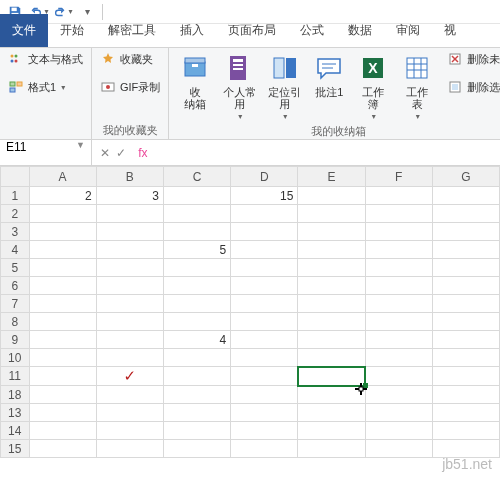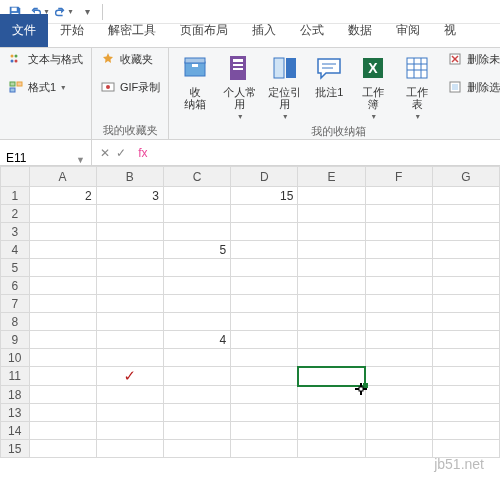--- a/index.html
+++ b/index.html
@@ -16,39 +16,39 @@
 .group-body{display:flex;gap:4px}
 .group-label{text-align:center;font-size:11px;color:#666;padding:1px 0}
 .vstack{display:flex;flex-direction:column;gap:10px}
 .sm-btn{display:flex;align-items:center;gap:4px;padding:1px 2px;font-size:11px;color:#333;white-space:nowrap}
 .sm-ico{width:16px;height:16px;display:flex;align-items:center;justify-content:center}
 .big-btn{display:flex;flex-direction:column;align-items:center;gap:2px;padding:2px 4px;font-size:11px;color:#333;min-width:40px}
 .big-ico{width:32px;height:32px;display:flex;align-items:center;justify-content:center}
 .big-lbl{text-align:center;line-height:1.1;white-space:nowrap}
 .dd{font-size:8px;color:#666;margin-left:1px}
 .namebox{height:26px;border-bottom:1px solid #d4d4d4;display:flex;align-items:center;background:#fff}
-.nb-cell{width:92px;border-right:1px solid #d4d4d4;padding:0 6px;display:flex;align-items:flex-end;justify-content:space-between;height:100%}
+.nb-cell{width:92px;border-right:1px solid #d4d4d4;padding:0 6px;display:flex;align-items:flex-start;justify-content:space-between;height:100%}
 .nb-cell input{border:none;width:50px;font-size:12px;outline:none}
 .nb-dd{color:#888;font-size:9px}
 .fx-btns{display:flex;gap:6px;padding:0 8px;color:#888}
 .fx-fx{color:#ec4899;font-size:12px;padding:0 4px}
 .fbar{flex:1;padding:0 6px}
 .grid{position:relative;background:#fff}
 table{border-collapse:collapse;width:100%}
 th,td{border:1px solid #d9d9d9;font-weight:normal;font-size:12px;padding:0}
 th{background:#f0f0f0;color:#555;text-align:center}
 .colh{height:20px;width:66px}
 .rowh{width:28px;height:18px}
 .corner{background:#f0f0f0;width:28px}
 td{height:18px;text-align:right;padding-right:4px;color:#333}
 td.chk{color:#b71c1c;text-align:center;font-size:15px;padding:0}
 .sel{outline:2px solid #1a7f37;outline-offset:-1px;position:relative}
 .sel::after{content:"";position:absolute;right:-3px;bottom:-3px;width:5px;height:5px;background:#1a7f37}
 .cursor-plus{position:absolute;width:16px;height:16px;pointer-events:none}
-.watermark{position:absolute;right:16px;bottom:28px;font-size:14px;color:#bbb;font-family:Arial}
+.watermark{position:absolute;right:8px;bottom:28px;font-size:14px;color:#bbb;font-family:Arial}
 </style>
 </head>
 <body>
 
 <div class="qat">
   <div class="qat-btn">
       <svg viewBox="0 0 16 16">
         <path fill="#3a76c4" d="M2 2h10l2 2v10H2z"></path>
         <rect x="4" y="3" width="6" height="4" fill="#fff"></rect>
         <rect x="4" y="9" width="8" height="4" fill="#fff"></rect>
@@ -69,22 +69,22 @@
   <div class="qat-btn">
       <span class="dd" style="font-size:10px">▾</span>
     </div>
   <div class="qat-sep"></div>
 </div>
 
 <div class="tabs">
   <div class="tab active">文件</div>
   <div class="tab">开始</div>
   <div class="tab">解密工具</div>
+  <div class="tab">插入</div>
   <div class="tab">页面布局</div>
-  <div class="tab">插入</div>
   <div class="tab">公式</div>
   <div class="tab">数据</div>
   <div class="tab">审阅</div>
   <div class="tab">视</div>
 </div>
 
 <div class="ribbon">
   <div class="group">
     <div class="group-body">
       <div class="vstack">

